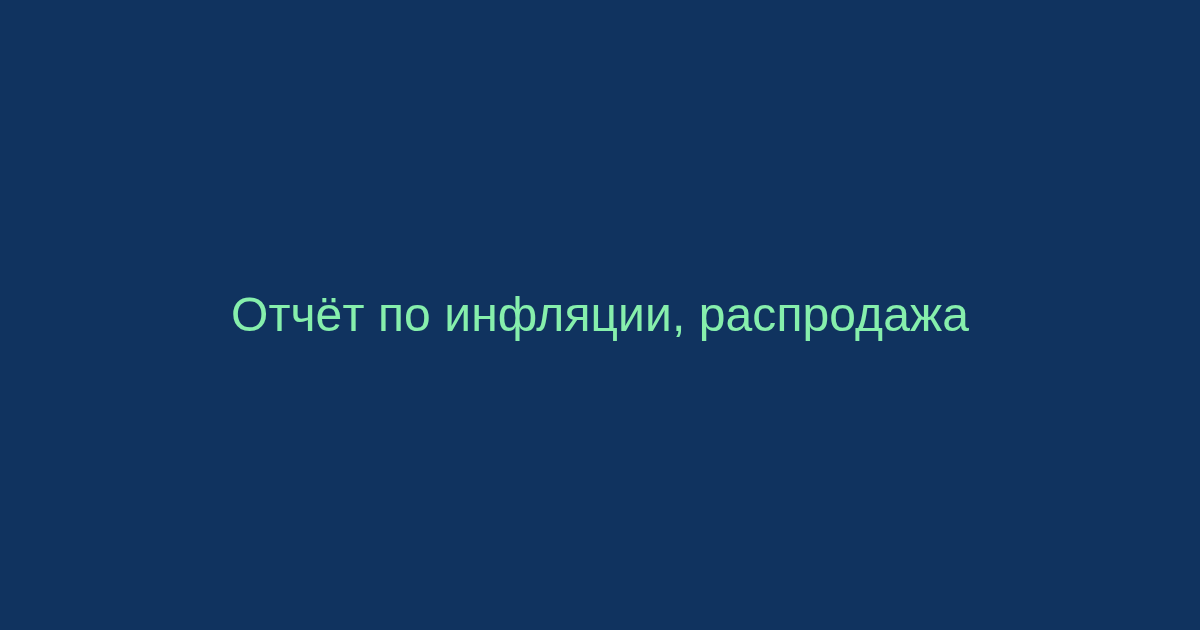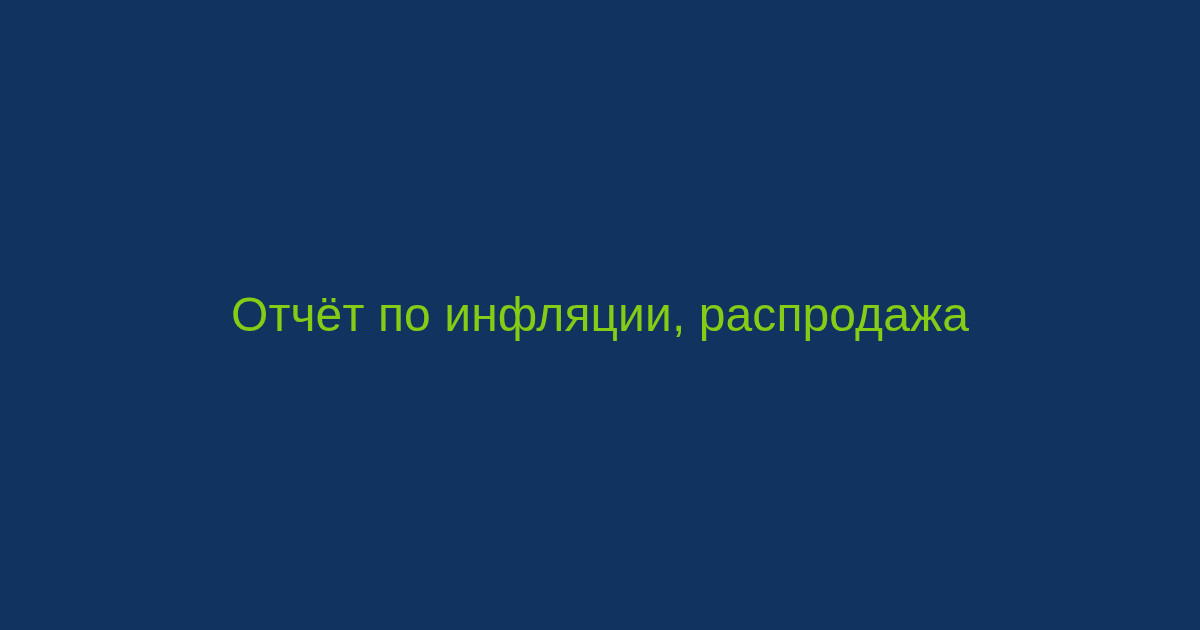--- a/index.html
+++ b/index.html
@@ -33,21 +33,21 @@
     box-sizing: border-box;
   }
 
   .card-title {
     margin: 4px;
     font-family: "Liberation Sans", "DejaVu Sans", sans-serif;
     font-size: 48px;
     font-weight: 400;
     line-height: 1.25;
     letter-spacing: 0.1px;
-    color: #84cc16;
+    color: #86efac;
     text-align: center;
     white-space: nowrap;
     -webkit-font-smoothing: antialiased;
   }
 </style>
 </head>
 <body>
 
 <div class="og-card">
   <div class="card-inner">

